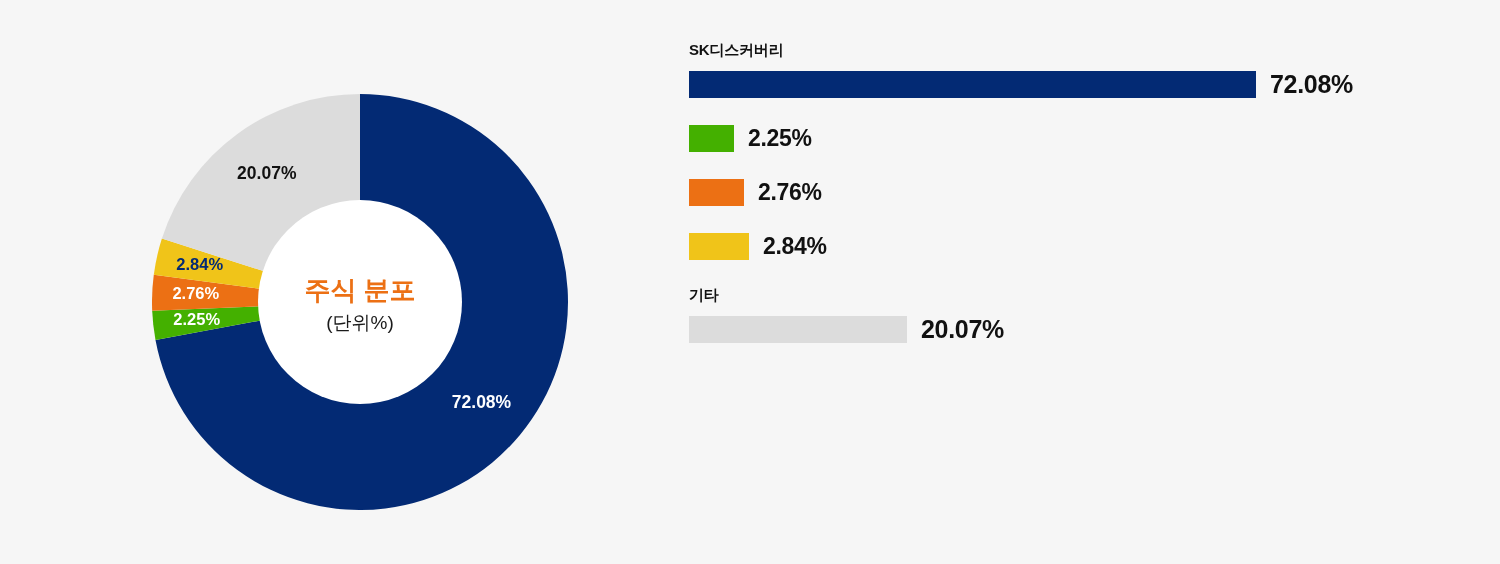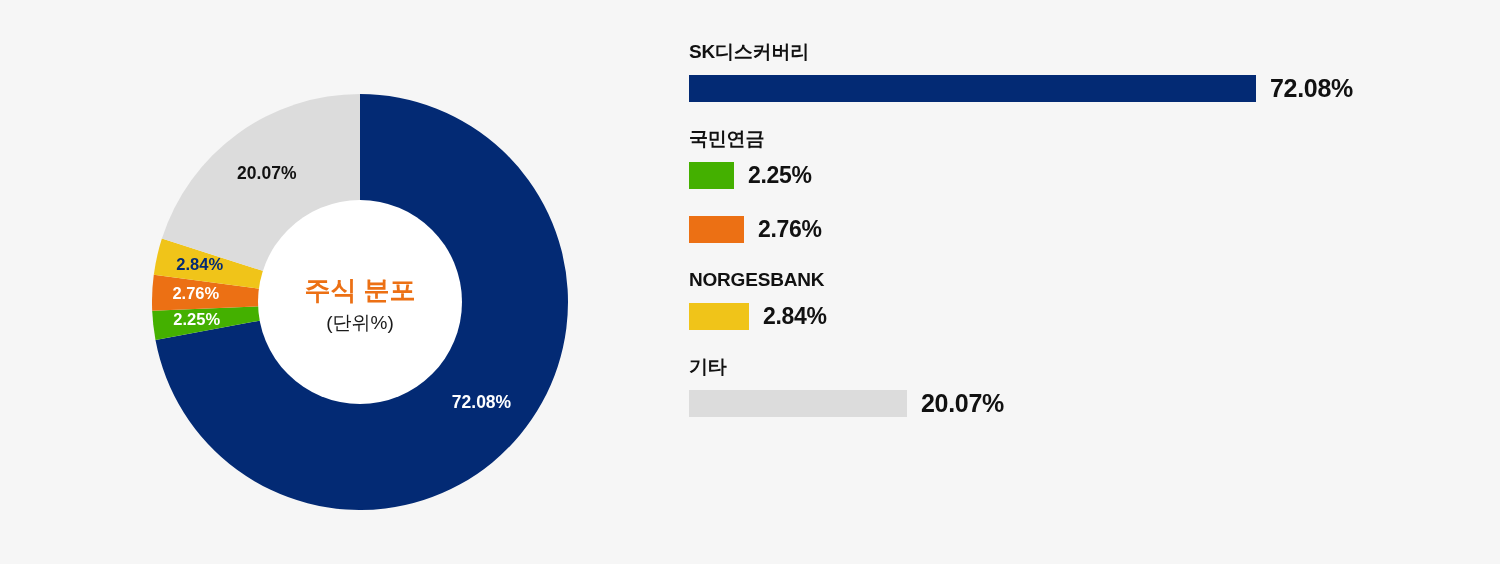--- a/index.html
+++ b/index.html
@@ -63,21 +63,21 @@
     position: absolute;
     left: 689px;
     top: 42px;
     width: 760px;
   }
   .legend-item {
     margin-bottom: 27px;
   }
   .legend-item:last-child { margin-bottom: 8px; }
   .legend-name {
-    font-size: 19px;
+    font-size: 15px;
     font-weight: bold;
     color: #111111;
     line-height: 1;
     margin-bottom: 14px;
     letter-spacing: -0.2px;
   }
   .legend-row {
     display: flex;
     align-items: center;
   }
@@ -130,36 +130,34 @@
 
     <div class="legend-item">
       <div class="legend-name">SK디스커버리</div>
       <div class="legend-row">
         <div class="legend-bar" id="bar-0" style="width: 567px; background: rgb(3, 42, 116);"></div>
         <div class="legend-value">72.08%</div>
       </div>
     </div>
 
     <div class="legend-item">
-      <div class="legend-name">국민연금</div>
       <div class="legend-row">
         <div class="legend-bar" id="bar-1" style="width: 45px; background: rgb(68, 176, 0);"></div>
         <div class="legend-value small">2.25%</div>
       </div>
     </div>
 
     <div class="legend-item">
       <div class="legend-row">
         <div class="legend-bar" id="bar-2" style="width: 55px; background: rgb(236, 112, 20);"></div>
         <div class="legend-value small">2.76%</div>
       </div>
     </div>
 
     <div class="legend-item">
-      <div class="legend-name">NORGESBANK</div>
       <div class="legend-row">
         <div class="legend-bar" id="bar-3" style="width: 60px; background: rgb(240, 196, 25);"></div>
         <div class="legend-value small">2.84%</div>
       </div>
     </div>
 
     <div class="legend-item">
       <div class="legend-name">기타</div>
       <div class="legend-row">
         <div class="legend-bar" id="bar-4" style="width: 218px; background: rgb(220, 220, 220);"></div>

